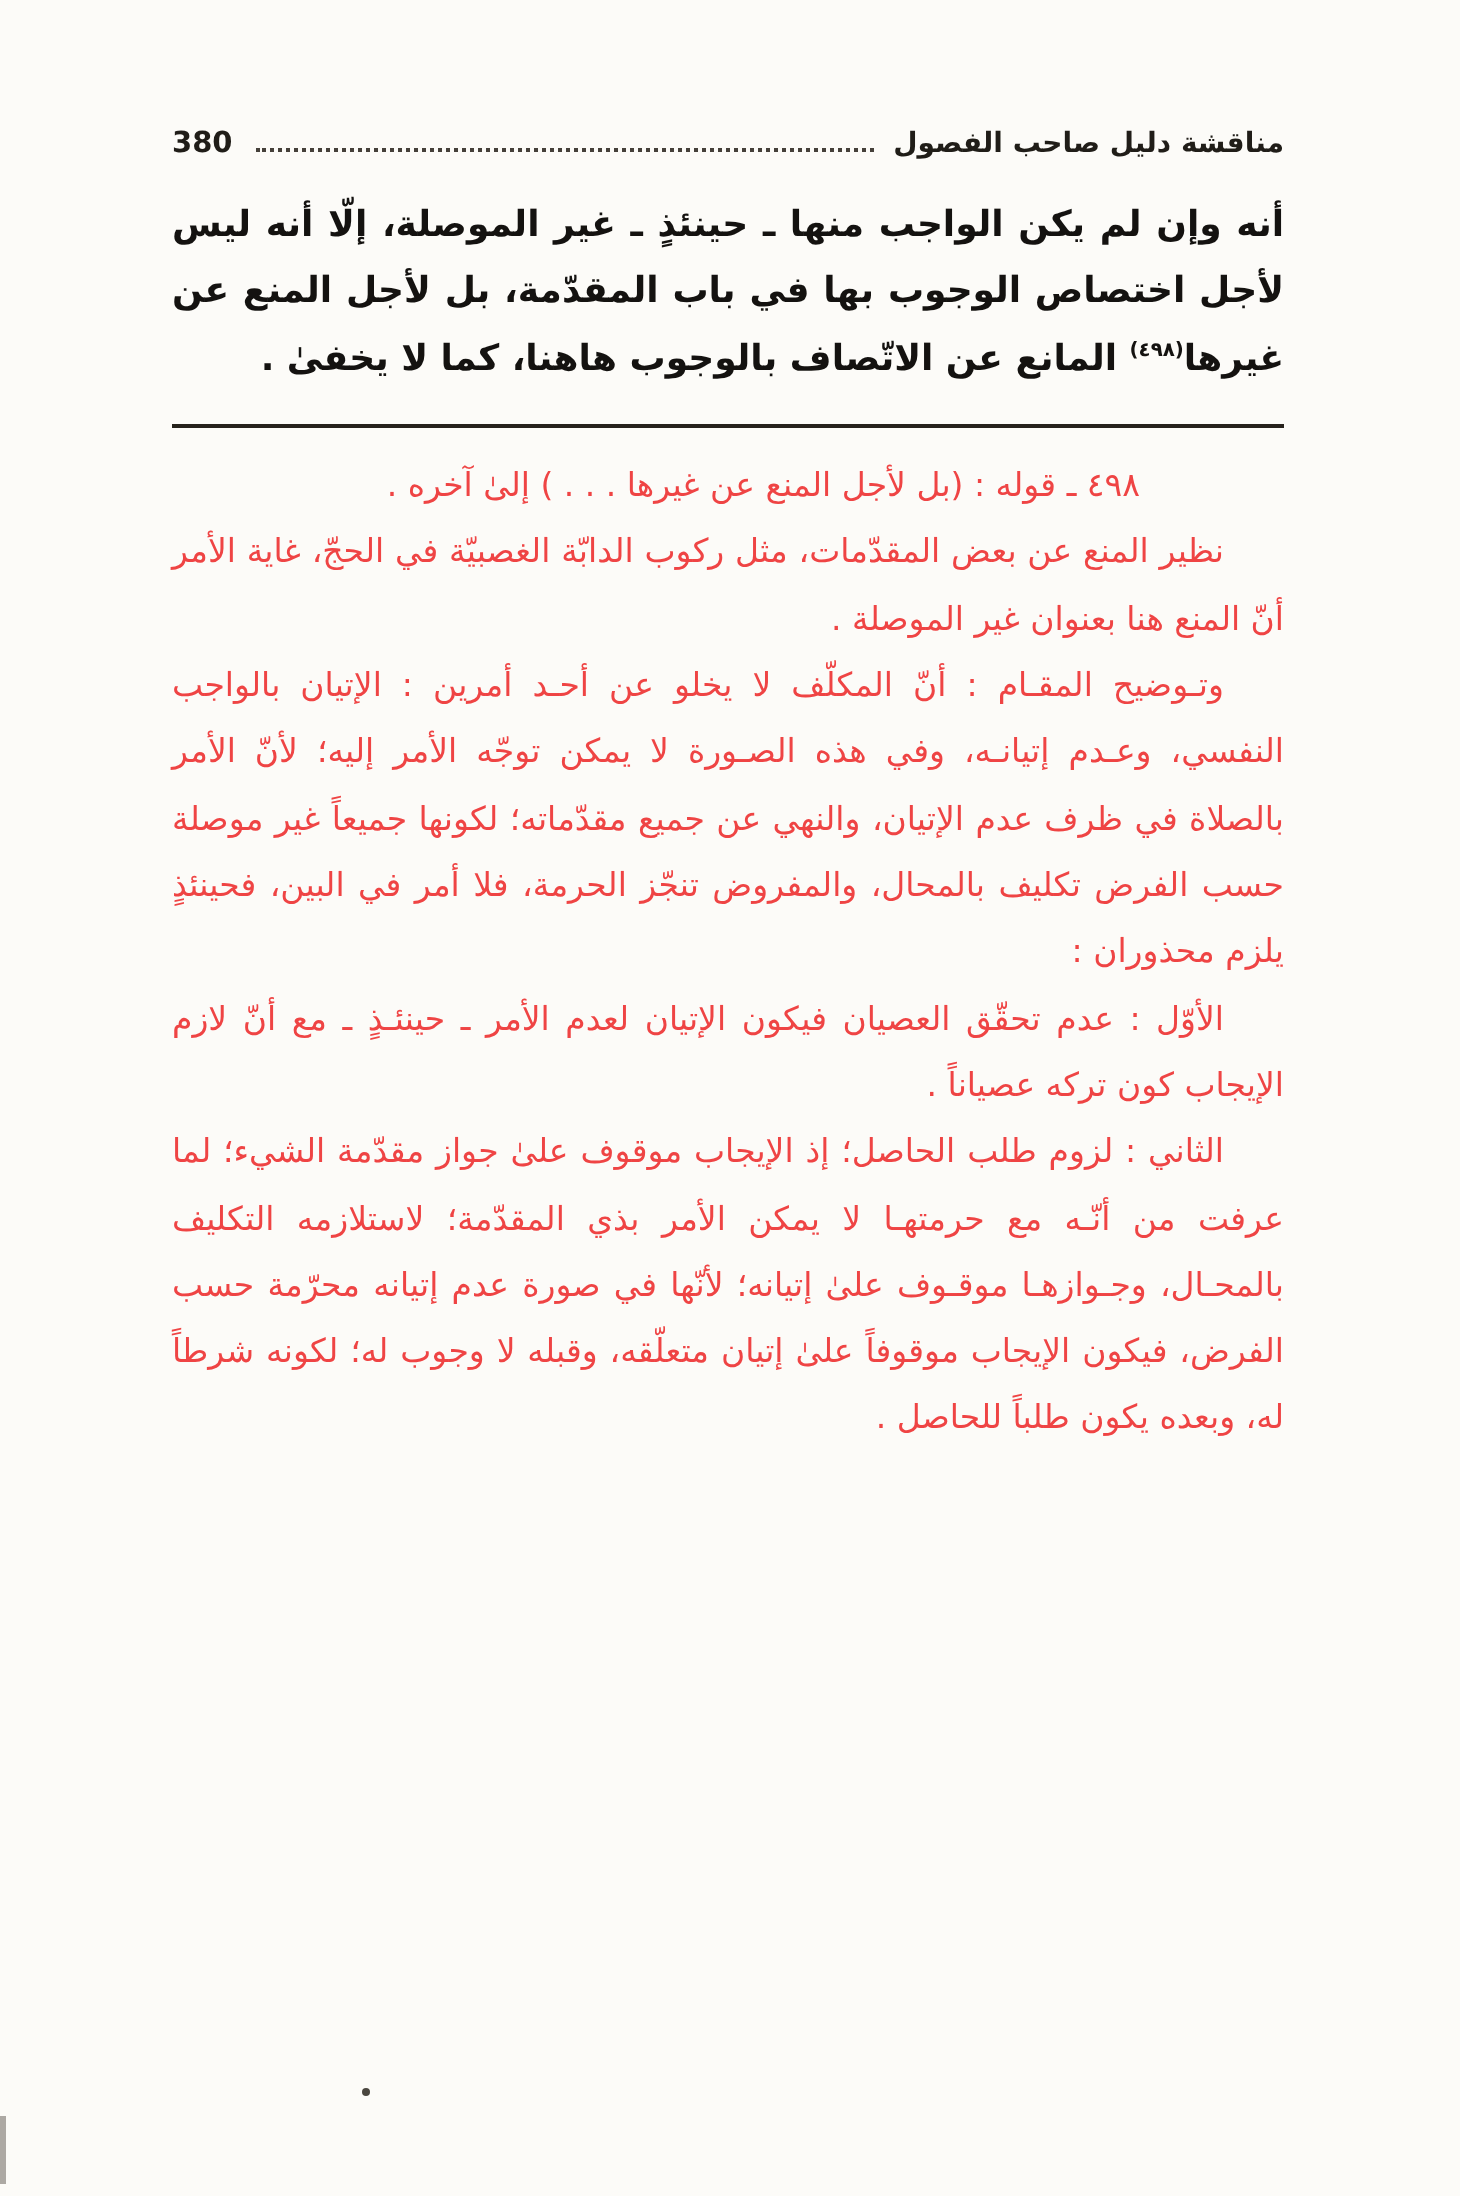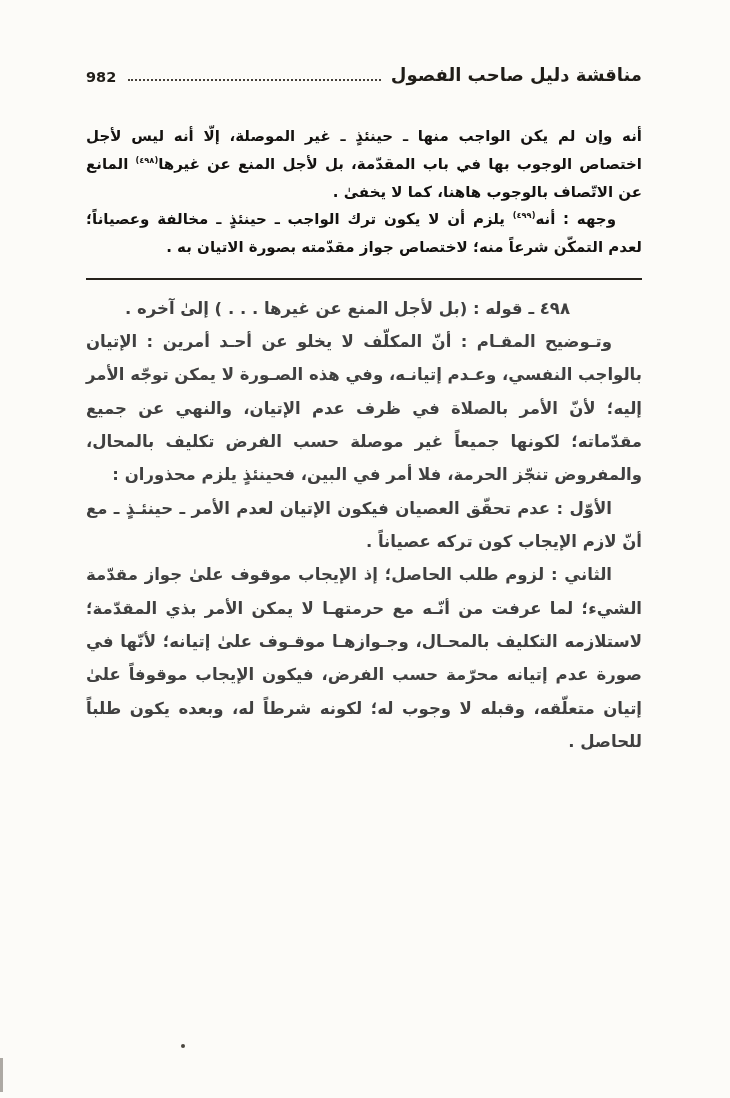--- a/index.html
+++ b/index.html
@@ -28,25 +28,25 @@
     font-weight: bold;
     color: #201d18;
   }
   .pagenum { flex: 0 0 auto; font-size: 14.5px; }
   .leader {
     flex: 1 1 auto;
     border-bottom: 2.5px dotted #45403a;
     margin: 0 10px 4px 12px;
     height: 1px;
   }
-  .title { flex: 0 0 auto; direction: rtl; font-size: 18px; }
+  .title { flex: 0 0 auto; direction: rtl; font-size: 14px; }
 
   .body-text {
-    margin-top: 38px;
-    font-size: 15px;
+    margin-top: 16px;
+    font-size: 18px;
     font-weight: bold;
     line-height: 1.85;
     text-align: justify;
     color: #141210;
   }
   .para { margin: 0; }
   .indent { text-indent: 26px; }
   sup.fnref {
     font-size: 0.55em;
     vertical-align: super;
@@ -55,24 +55,24 @@
 
   .fn-divider {
     margin-top: 16px;
     border-top: 2.5px solid #26221c;
     width: 100%;
   }
 
   .footnotes {
     margin-top: 12px;
     font-size: 16.5px;
-    font-weight: bold;
+    font-weight: normal;
     line-height: 2.02;
     text-align: justify;
-    color: #404040;
+    color: #ef4444;
   }
   .fn { margin: 0; text-indent: 30px; }
   .fn-head { text-indent: 72px; }
 
   
   .speck {
     position: absolute;
     background: #4a463f;
     border-radius: 50%;
     width: 4px;
@@ -88,36 +88,36 @@
     background: #6b665e;
     opacity: 0.55;
   }
 </style>
 </head>
 <body>
 
 <div class="page">
 
   <div class="header">
-    <span class="pagenum">982</span>
+    <span class="pagenum">380</span>
     <span class="leader"></span>
     <span class="title">مناقشة دليل صاحب الفصول</span>
   </div>
 
   <div class="body-text">
     <p class="para"><span>أنه وإن لم يكن الواجب منها ـ حينئذٍ ـ غير الموصلة، إلّا أنه ليس لأجل اختصاص الوجوب بها في باب المقدّمة، بل لأجل المنع عن غيرها</span><sup class="fnref">(٤٩٨)</sup><span> المانع عن الاتّصاف بالوجوب هاهنا، كما لا يخفىٰ .</span></p>
 
 
-    <p class="para indent"><span>وجهه : أنه</span><sup class="fnref">(٤٩٩)</sup><span> يلزم أن لا يكون ترك الواجب ـ حينئذٍ ـ مخالفة وعصياناً؛ لعدم التمكّن شرعاً منه؛ لاختصاص جواز مقدّمته بصورة الاتيان به .</span></p>
   </div>
 
   <div class="fn-divider"></div>
 
   <div class="footnotes">
     <p class="fn fn-head">٤٩٨ ـ قوله : (بل لأجل المنع عن غيرها . . . ) إلىٰ آخره .</p>
+    <p class="fn">نظير المنع عن بعض المقدّمات، مثل ركوب الدابّة الغصبيّة في الحجّ، غاية الأمر أنّ المنع هنا بعنوان غير الموصلة .</p>
     <p class="fn">وتـوضيح المقـام : أنّ المكلّف لا يخلو عن أحـد أمرين : الإتيان بالواجب النفسي، وعـدم إتيانـه، وفي هذه الصـورة لا يمكن توجّه الأمر إليه؛ لأنّ الأمر بالصلاة في ظرف عدم الإتيان، والنهي عن جميع مقدّماته؛ لكونها جميعاً غير موصلة حسب الفرض تكليف بالمحال، والمفروض تنجّز الحرمة، فلا أمر في البين، فحينئذٍ يلزم محذوران :</p>
     <p class="fn">الأوّل : عدم تحقّق العصيان فيكون الإتيان لعدم الأمر ـ حينئـذٍ ـ مع أنّ لازم الإيجاب كون تركه عصياناً .</p>
     <p class="fn">الثاني : لزوم طلب الحاصل؛ إذ الإيجاب موقوف علىٰ جواز مقدّمة الشيء؛ لما عرفت من أنّـه مع حرمتهـا لا يمكن الأمر بذي المقدّمة؛ لاستلازمه التكليف بالمحـال، وجـوازهـا موقـوف علىٰ إتيانه؛ لأنّها في صورة عدم إتيانه محرّمة حسب الفرض، فيكون الإيجاب موقوفاً علىٰ إتيان متعلّقه، وقبله لا وجوب له؛ لكونه شرطاً له، وبعده يكون طلباً للحاصل .</p>
   </div>
 
   <div class="speck speck-bottom"></div>
   <div class="edge-mark"></div>
 
 </div>
 

